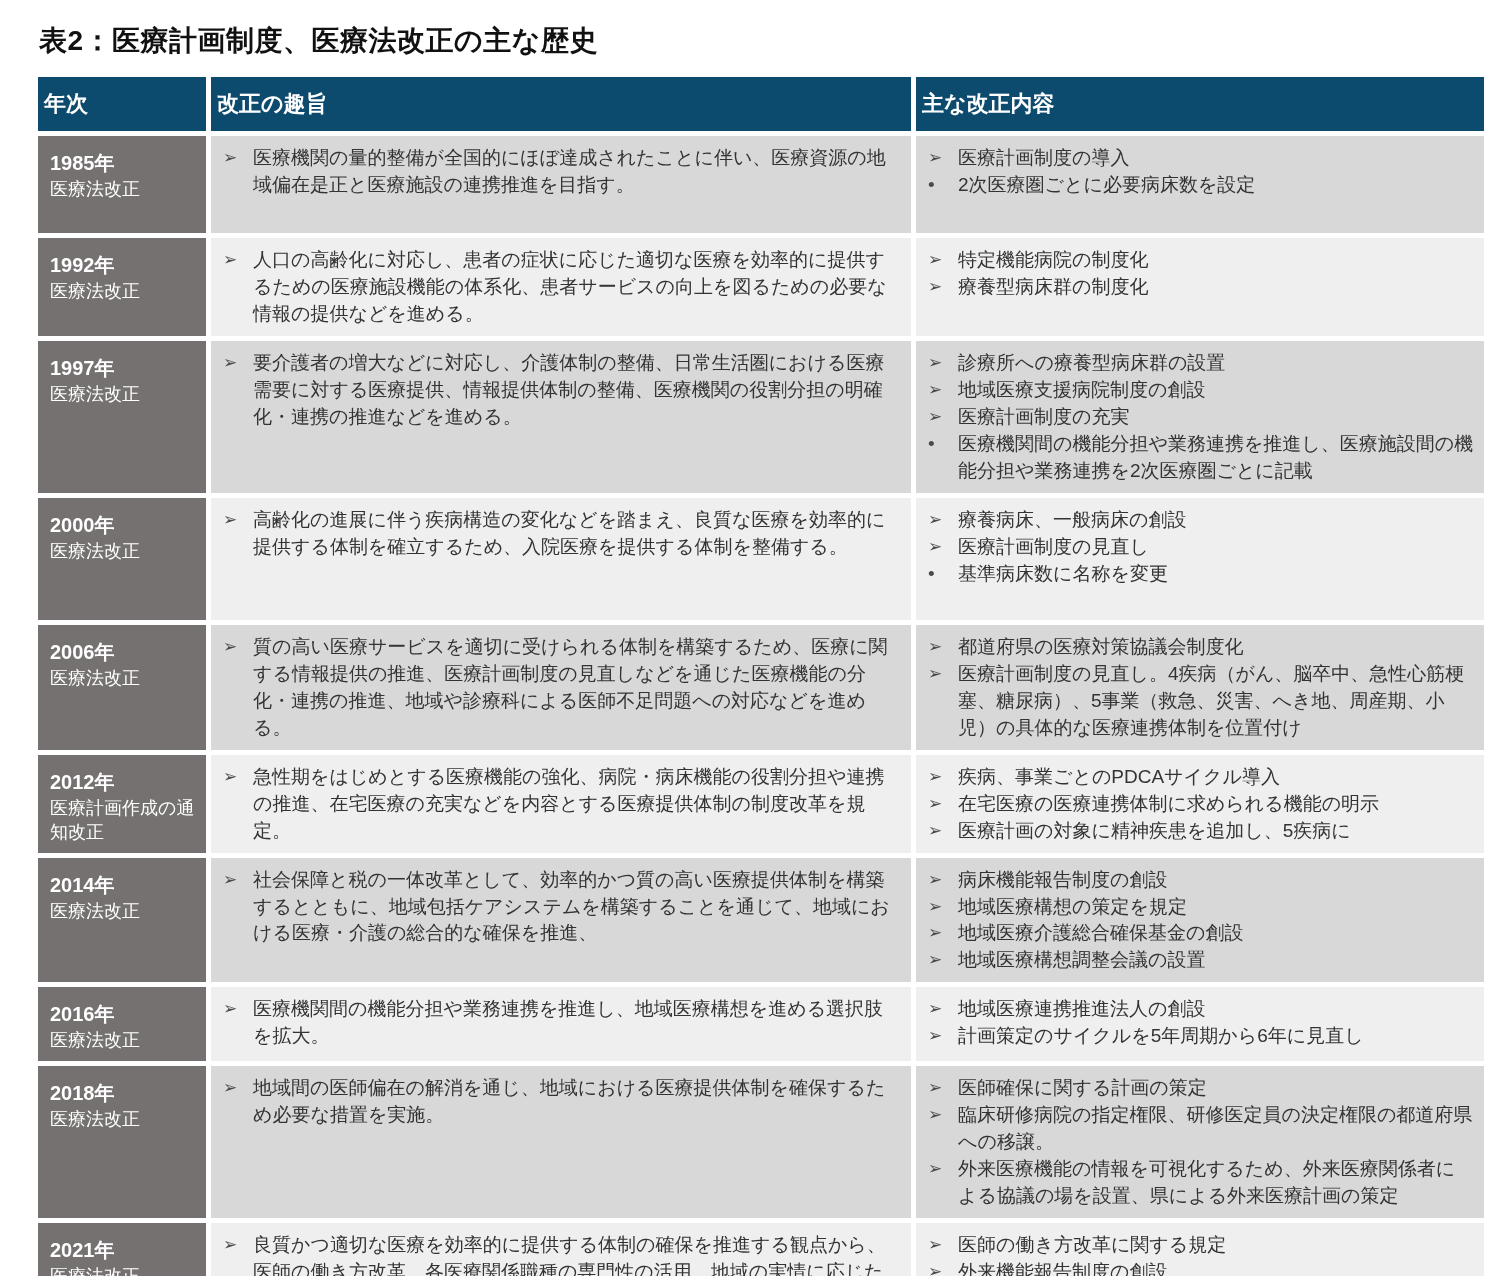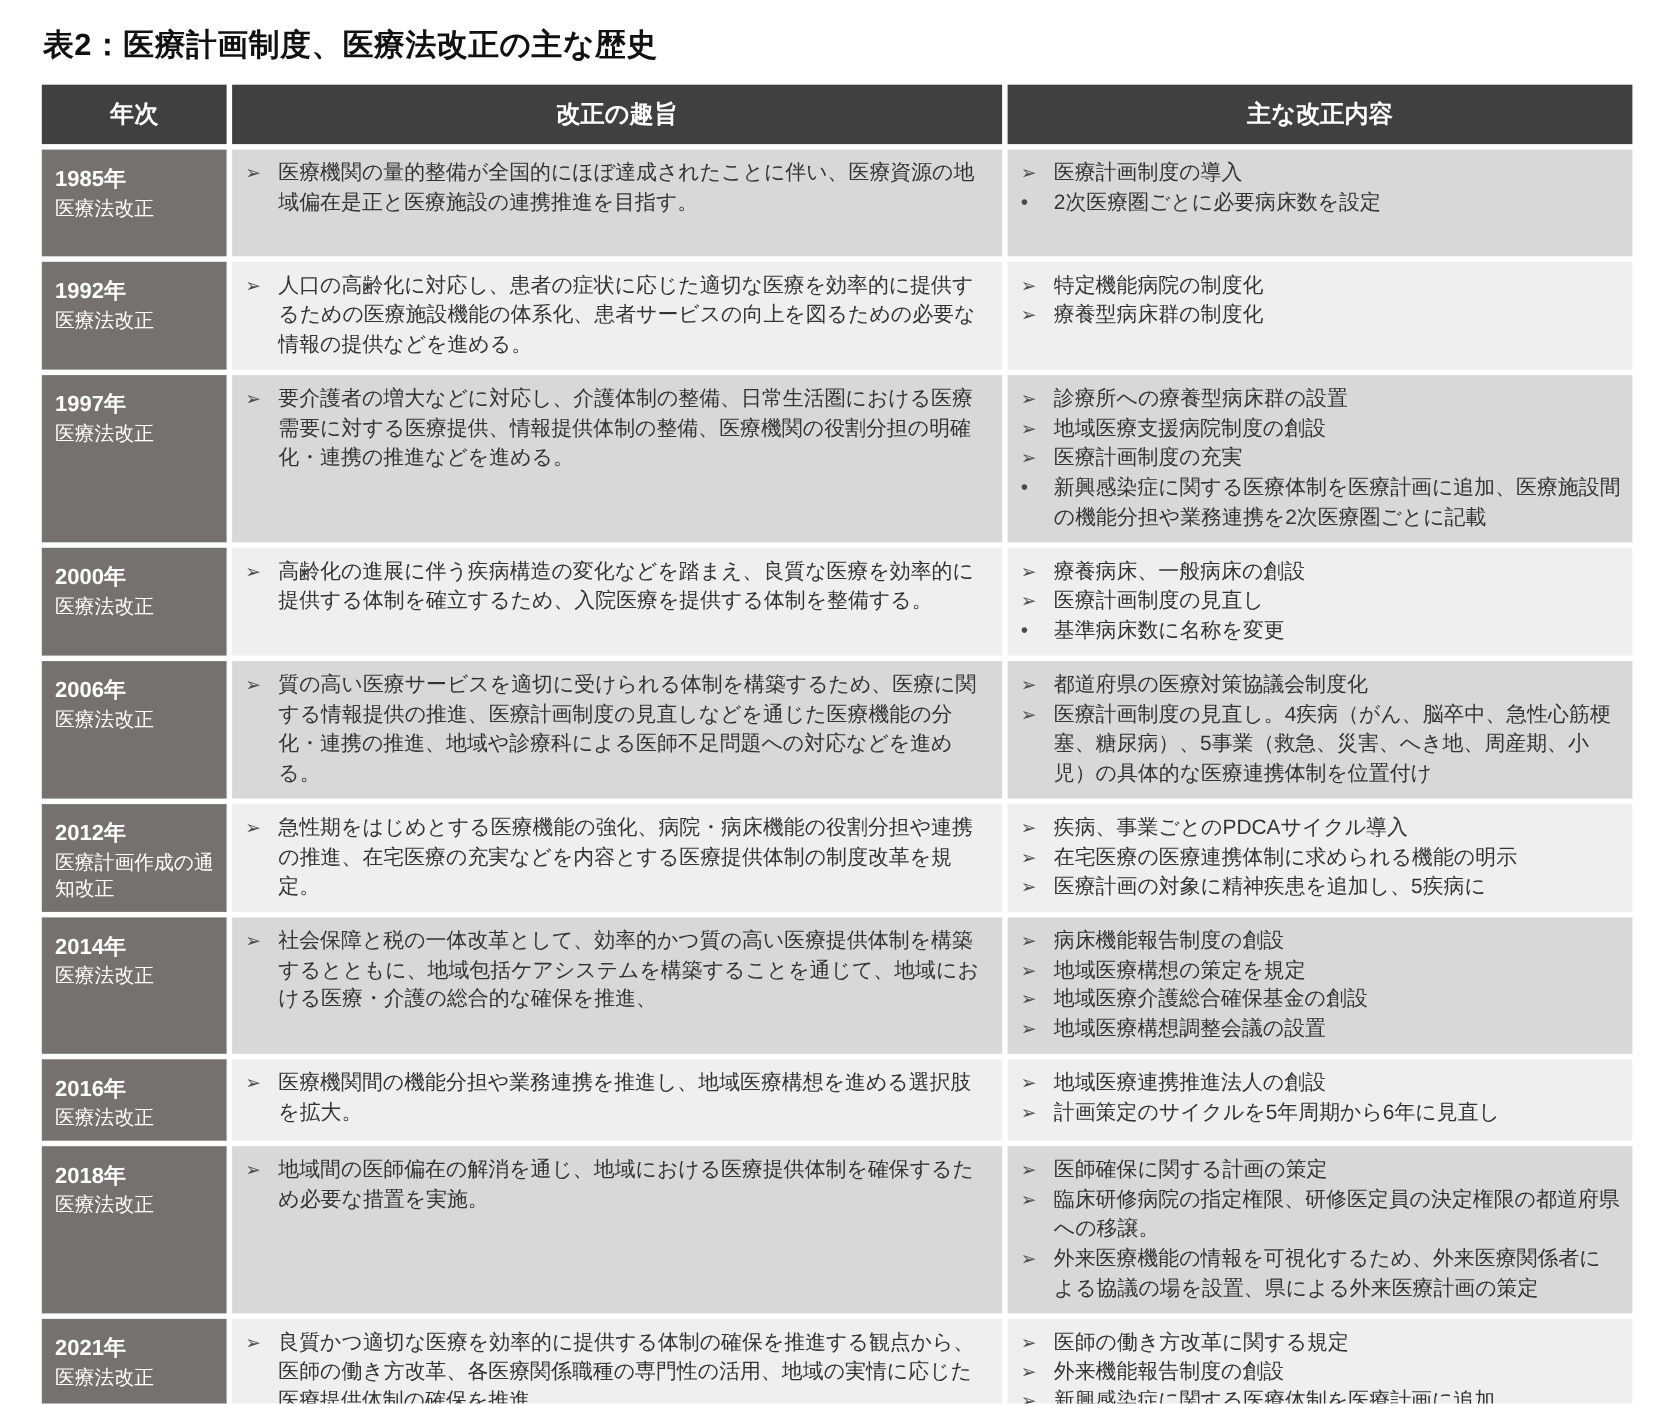--- a/index.html
+++ b/index.html
@@ -16,42 +16,42 @@
   }
   table.main{
     border-collapse:separate;border-spacing:5px;
     width:1446px;table-layout:fixed;
   }
   col.c-year{width:168px;}
   col.c-purpose{width:700px;}
   col.c-contents{width:568px;}
   th,td{vertical-align:top;}
   .head-cell{
-    background:#404040;color:#ffffff;
-    font-size:22px;font-weight:bold;text-align:center;
+    background:#0c4a6e;color:#ffffff;
+    font-size:22px;font-weight:bold;text-align:left;
     padding:12px 6px;
   }
   .year-cell{
     background:#767171;color:#ffffff;text-align:left;
     padding:14px 6px 8px 12px;font-weight:bold;
   }
   .year-label{font-size:20px;line-height:1.35;}
   .year-sub{font-size:18px;line-height:1.35;font-weight:normal;}
   .body-cell{
     font-size:19px;line-height:1.42;color:#333333;
     padding:9px 10px 8px 8px;
   }
   
   tbody tr:nth-child(odd) .body-cell{background:#d8d8d8;}
   tbody tr:nth-child(even) .body-cell{background:#efefef;}
   
   tbody tr:nth-child(1){height:97px;border-radius:17px;}
   tbody tr:nth-child(2){height:97px;margin-top:20px;}
   tbody tr:nth-child(3){height:143px;}
-  tbody tr:nth-child(4){height:98px;}
+  tbody tr:nth-child(4){height:122px;}
   tbody tr:nth-child(5){height:120px;}
   tbody tr:nth-child(6){height:95px;}
   tbody tr:nth-child(7){height:108px;}
   tbody tr:nth-child(8){height:72px;}
   tbody tr:nth-child(9){height:125px;margin-top:15px;}
   tbody tr:nth-child(10){height:92px;}
   .bullet-item{display:flex;align-items:flex-start;}
   .marker{
     flex:0 0 30px;text-align:left;padding-left:4px;
     font-size:17px;line-height:1.55;color:#4a4a4a;
@@ -142,21 +142,21 @@
             <div class="bullet-item">
               <span class="marker">➢</span>
               <span class="bullet-text">地域医療支援病院制度の創設</span>
             </div>
             <div class="bullet-item">
               <span class="marker">➢</span>
               <span class="bullet-text">医療計画制度の充実</span>
             </div>
             <div class="bullet-item">
               <span class="marker dot">•</span>
-              <span class="bullet-text">新興感染症に関する医療体制を医療計画に追加、医療施設間の機能分担や業務連携を2次医療圏ごとに記載</span>
+              <span class="bullet-text">医療機関間の機能分担や業務連携を推進し、医療施設間の機能分担や業務連携を2次医療圏ごとに記載</span>
             </div>
           </td>
         </tr>
         <tr>
           <th class="year-cell">
             <div class="year-label">2000年</div>
             <div class="year-sub">医療法改正</div>
           </th>
           <td class="body-cell">
             <div class="bullet-item">

